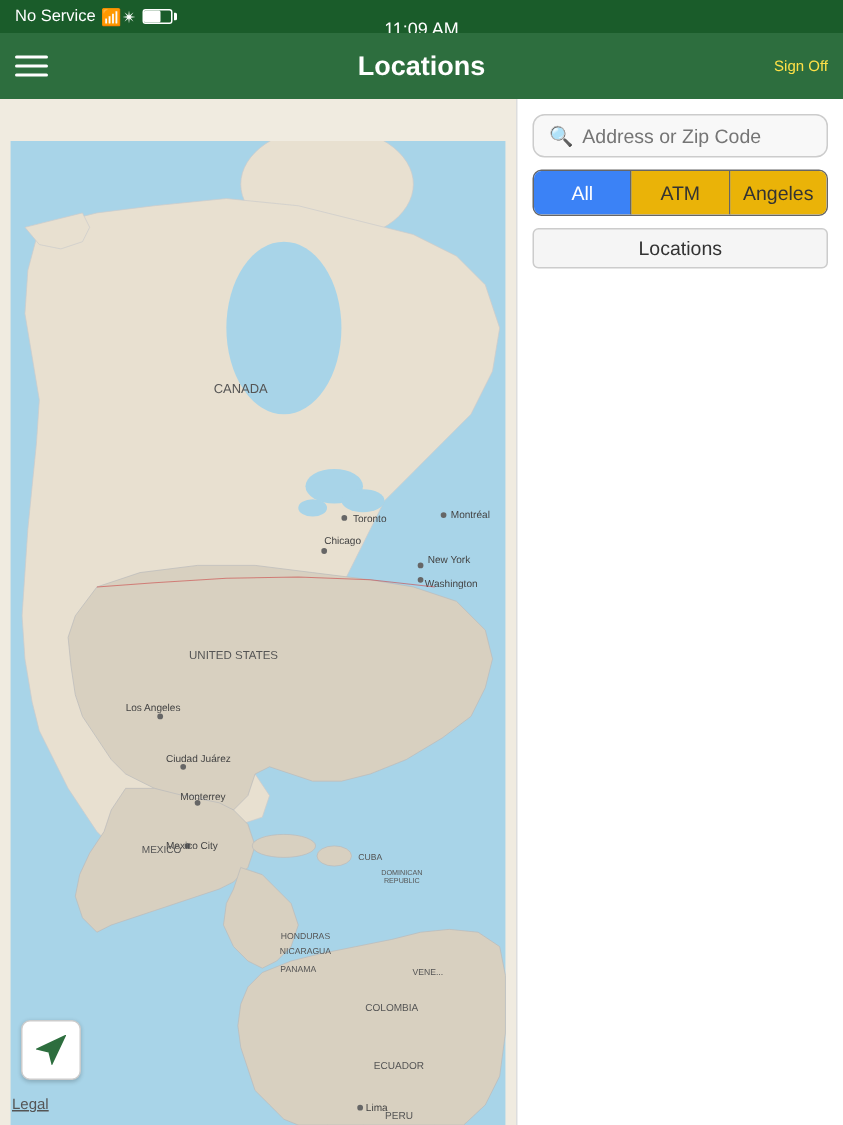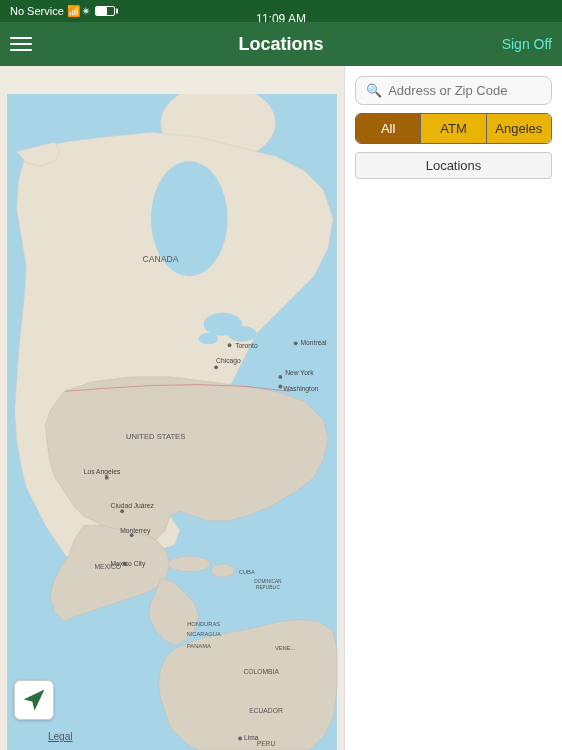--- a/index.html
+++ b/index.html
@@ -103,22 +103,22 @@
     }
     .nav-title {
       font-size: 18px;
       font-weight: 600;
       color: white;
       position: absolute;
       left: 50%;
       transform: translateX(-50%);
     }
     .nav-sign-on {
-      font-size: 14px;
-      color: #5eead4;
+      font-size: 10px;
+      color: #fde047;
       cursor: pointer;
       font-weight: 400;
     }
 
     
     .main-container {
       display: flex;
       width: 100%;
       height: calc(750px - 66px);
       position: relative;
@@ -157,21 +157,20 @@
 
     
     .legal-link {
       position: absolute;
       bottom: 8px;
       left: 8px;
       font-size: 10px;
       color: #555;
       text-decoration: underline;
       cursor: pointer;
-      padding-left: 40px;
     }
 
     
     .right-panel {
       width: 218px;
       background: white;
       border-left: 1px solid #ddd;
       display: flex;
       flex-direction: column;
       padding: 10px;
@@ -216,21 +215,21 @@
       font-size: 13px;
       font-weight: 500;
       cursor: pointer;
       border: none;
       border-right: 1px solid #666;
     }
     .filter-btn:last-child {
       border-right: none;
     }
     .filter-btn.active {
-      background: #a16207;
+      background: #3b82f6;
       color: white;
     }
     .filter-btn.inactive {
       background: #eab308;
       color: #333;
     }
 
     
     .locations-tab {
       text-align: center;

